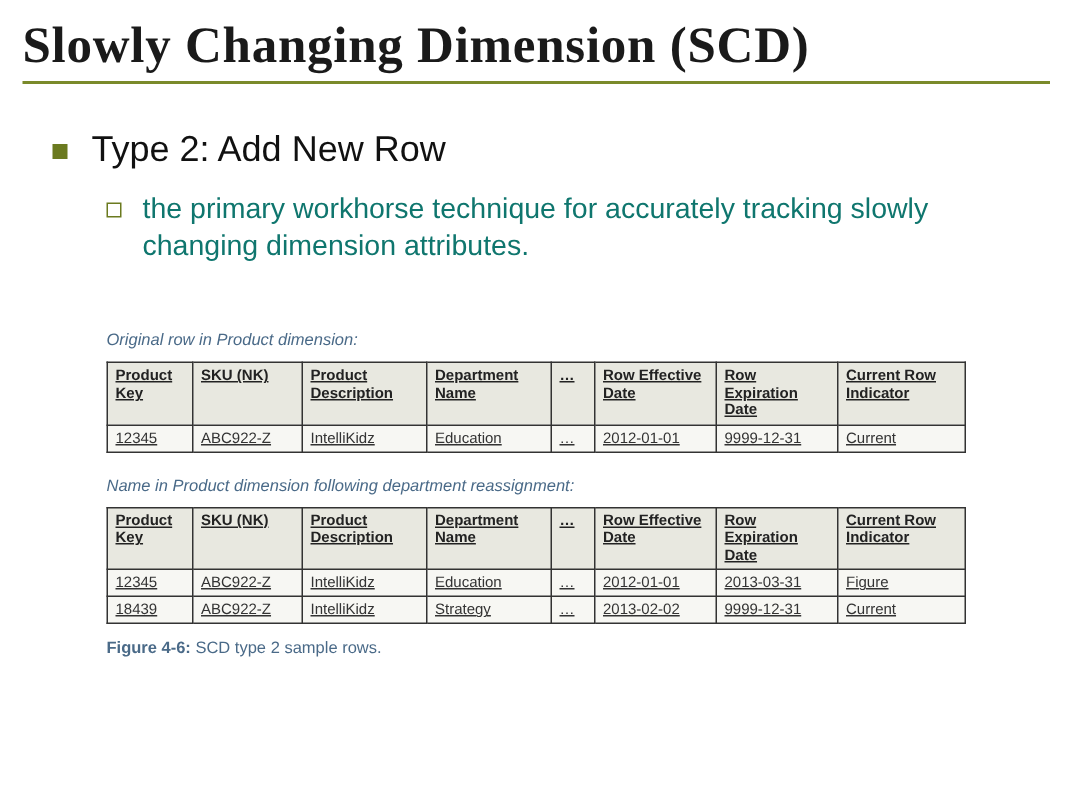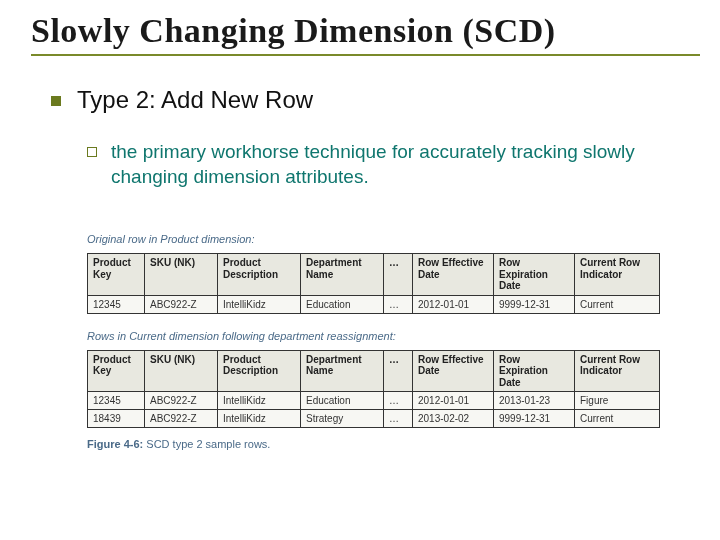--- a/index.html
+++ b/index.html
@@ -5,40 +5,40 @@
   body {
     margin: 0;
     padding: 0;
     width: 720px;
     height: 540px;
     background: #fff;
     font-family: Arial, Helvetica, sans-serif;
     color: #000;
   }
   .slide {
-    padding: 12px 20px 20px 31px;
+    padding: 12px 20px 20px 15px;
   }
   .title {
     font-family: "Times New Roman", Times, serif;
     font-size: 34px;
     font-weight: bold;
     color: #1a1a1a;
     margin: 0 0 4px 0;
     letter-spacing: 0.5px;
   }
   .title-rule {
     border: none;
     border-top: 2px solid #7a8a2a;
     margin: 0 0 30px 0;
   }
   .bullet-row {
     display: flex;
     align-items: flex-start;
     margin-left: 20px;
-    margin-bottom: 26px;
+    margin-bottom: 14px;
   }
   .sq-bullet {
     width: 10px;
     height: 10px;
     background: #6b7a1f;
     margin-top: 10px;
     margin-right: 16px;
     flex: 0 0 auto;
   }
   .type-heading {
@@ -81,20 +81,21 @@
     font-size: 10px;
     color: #333;
     table-layout: fixed;
   }
   table.scd th, table.scd td {
     border: 1px solid #333;
     padding: 3px 5px;
     text-align: left;
     vertical-align: top;
     background: #f7f7f3;
+    text-decoration: underline;
   }
   table.scd th {
     background: #e8e8e0;
     font-weight: bold;
     color: #222;
     line-height: 1.15;
   }
   .col-pkey { width: 46px; }
   .col-sku { width: 62px; }
   .col-desc { width: 72px; }
@@ -156,42 +157,42 @@
         <td>IntelliKidz</td>
         <td>Education</td>
         <td>…</td>
         <td>2012-01-01</td>
         <td>9999-12-31</td>
         <td>Current</td>
       </tr>
     </tbody>
       </table>
 
-    <div class="fig-caption" style="margin-top:16px;">Rows in Current dimension following department reassignment:</div>
+    <div class="fig-caption" style="margin-top:16px;">Name in Product dimension following department reassignment:</div>
 
     <table class="scd">
       <tbody>
           <tr>
         <th class="col-pkey">Product Key</th>
         <th class="col-sku">SKU (NK)</th>
         <th class="col-desc">Product Description</th>
         <th class="col-dept">Department Name</th>
         <th class="col-dots">…</th>
         <th class="col-eff">Row Effective Date</th>
         <th class="col-exp">Row Expiration Date</th>
         <th class="col-ind">Current Row Indicator</th>
       </tr>
       <tr>
         <td>12345</td>
         <td>ABC922-Z</td>
         <td>IntelliKidz</td>
         <td>Education</td>
         <td>…</td>
         <td>2012-01-01</td>
-        <td>2013-01-23</td>
+        <td>2013-03-31</td>
         <td>Figure</td>
       </tr>
       <tr>
         <td>18439</td>
         <td>ABC922-Z</td>
         <td>IntelliKidz</td>
         <td>Strategy</td>
         <td>…</td>
         <td>2013-02-02</td>
         <td>9999-12-31</td>

